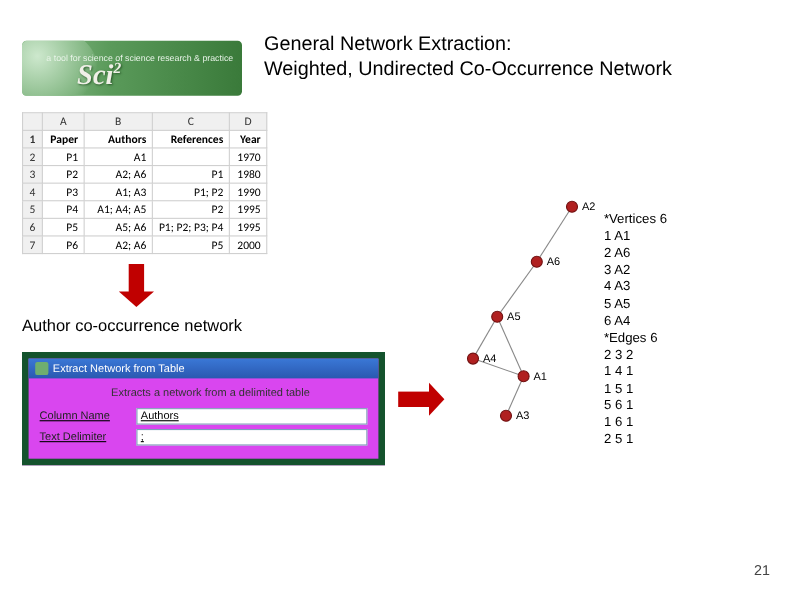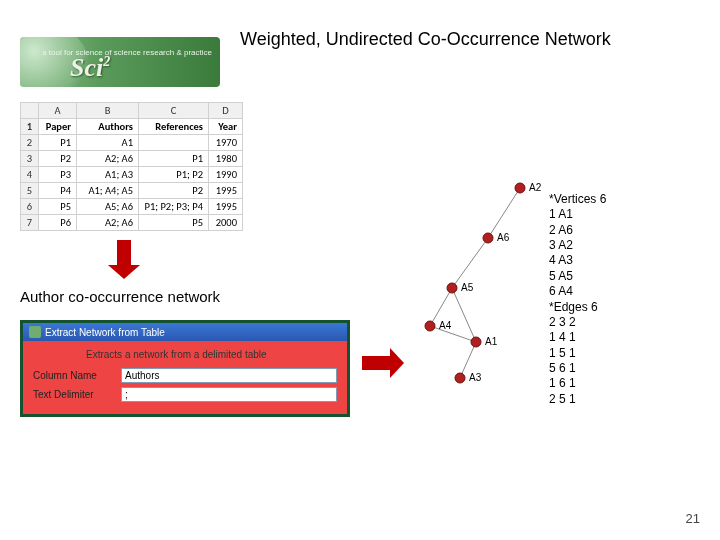--- a/index.html
+++ b/index.html
@@ -116,40 +116,40 @@
     left: 20px;
     font-size: 15px;
     color: #000;
   }
   .dialog {
     position: absolute;
     top: 320px;
     left: 20px;
     width: 330px;
     font-size: 10px;
-    background: #ef4444;
-    border: 3px solid #14532d;
+    background: #d946ef;
+    border: 6px solid #14532d;
   }
   .dialog-titlebar {
     background: linear-gradient(#3a78d6, #2a58b0);
     color: #fff;
     padding: 3px 6px;
     font-size: 10px;
     display: flex;
     align-items: center;
     gap: 4px;
   }
   .dialog-titlebar .ic {
     width: 12px; height: 12px;
     background: #6fae6f;
     border-radius: 2px;
   }
   .dialog-body { padding: 6px 10px 8px 10px; }
-  .dialog-desc { margin: 2px 0 8px 32px; color: #333; padding-left: 21px; }
-  .dialog-row { display: flex; align-items: center; margin: 4px 0; }
+  .dialog-desc { margin: 2px 0 8px 44px; color: #333; padding-left: 21px; }
+  .dialog-row { display: flex; align-items: center; margin: 4px 0; text-decoration: underline; }
   .dialog-row label { width: 88px; color: #222; }
   .dialog-row .field {
     flex: 1;
     border: 1px solid #7f9db9;
     background: #fff;
     padding: 1px 3px;
     height: 15px;
     font-size: 10px;
   }
   .arrow-right {
@@ -204,20 +204,21 @@
 <div class="logo">
   <span class="logo-text">
     <span>Sci</span><span class="logo-sup">2</span>
   </span>
   <span class="logo-tag">a tool for
 science of science
 research &amp; practice</span>
 </div>
 
 <div class="title">
+  <div>General Network Extraction:</div>
   <div>Weighted, Undirected Co-Occurrence Network</div>
 </div>
 
 <table class="spreadsheet">
   <thead>
     <tr>
       <th class="corner"></th>
       <th class="colhead">A</th>
       <th class="colhead">B</th>
       <th class="colhead">C</th>

